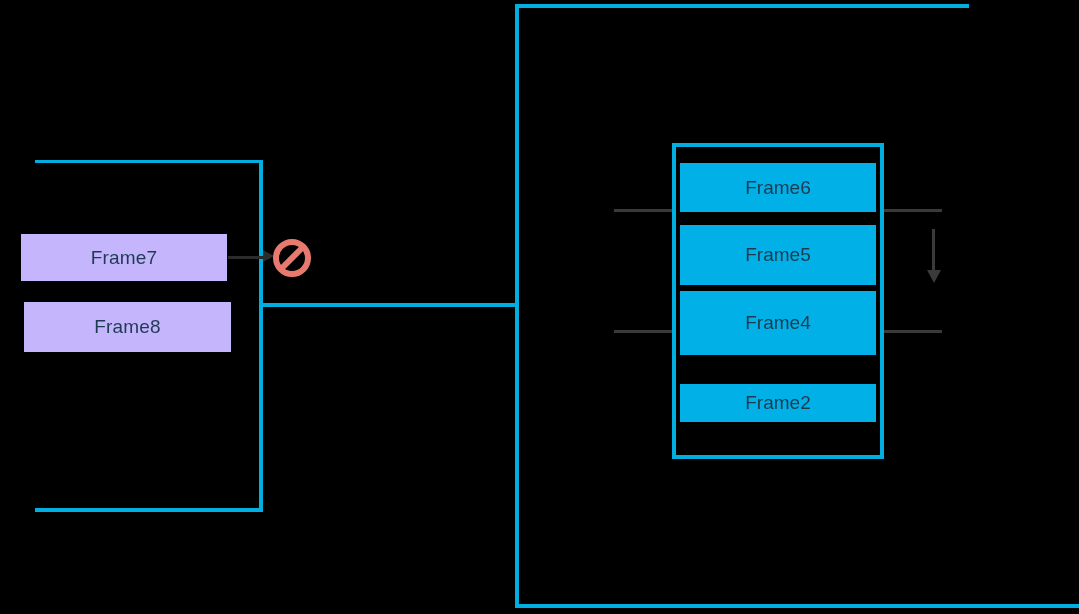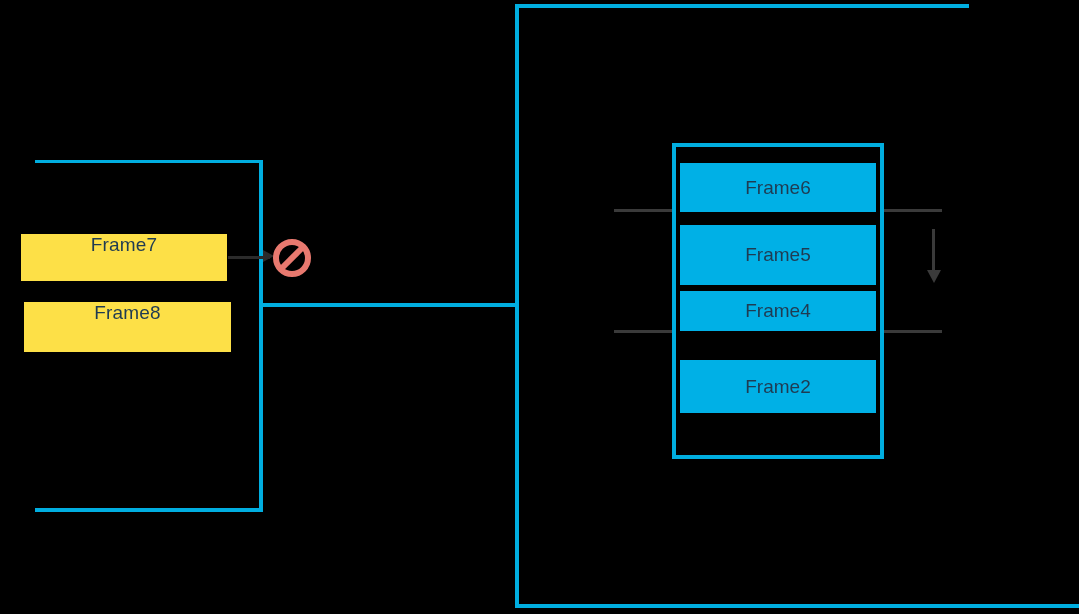--- a/index.html
+++ b/index.html
@@ -55,23 +55,23 @@
   
   .connector-line {
     left: 261px; top: 303px;
     width: 257px; height: 4px;
     background: #00AEE0;
   }
 
   
   .frame-box {
     display: flex;
-    align-items: flex-start;
+    align-items: center;
     justify-content: center;
-    background: #fde047;
+    background: #c4b5fd;
     color: #1F3B52;
     font-size: 19px;
     letter-spacing: 0.2px;
   }
   .frame7-box { left: 21px;  top: 234px; width: 206px; height: 47px; }
   .frame8-box { left: 24px;  top: 302px; width: 207px; height: 50px; }
 
   
   .arrow-shaft {
     left: 228px; top: 256px;
@@ -184,24 +184,24 @@
     <div class="stack-inner">
       <div class="stack-gap" style="height:12px"></div>
       <div class="stack-frame" style="height:49px">
         <span>Frame6</span>
       </div>
       <div class="stack-gap" style="height:13px"></div>
       <div class="stack-frame" style="height:60px">
         <span>Frame5</span>
       </div>
       <div class="stack-gap" style="height:6px"></div>
-      <div class="stack-frame" style="height:40px">
+      <div class="stack-frame" style="height:64px">
         <span>Frame4</span>
       </div>
       <div class="stack-gap" style="height:18px"></div>
       <div class="stack-gap" style="height:11px"></div>
-      <div class="stack-frame" style="height:53px">
+      <div class="stack-frame" style="height:38px">
         <span>Frame2</span>
       </div>
     </div>
   </div>
 
 </div>
 
 </body></html>

